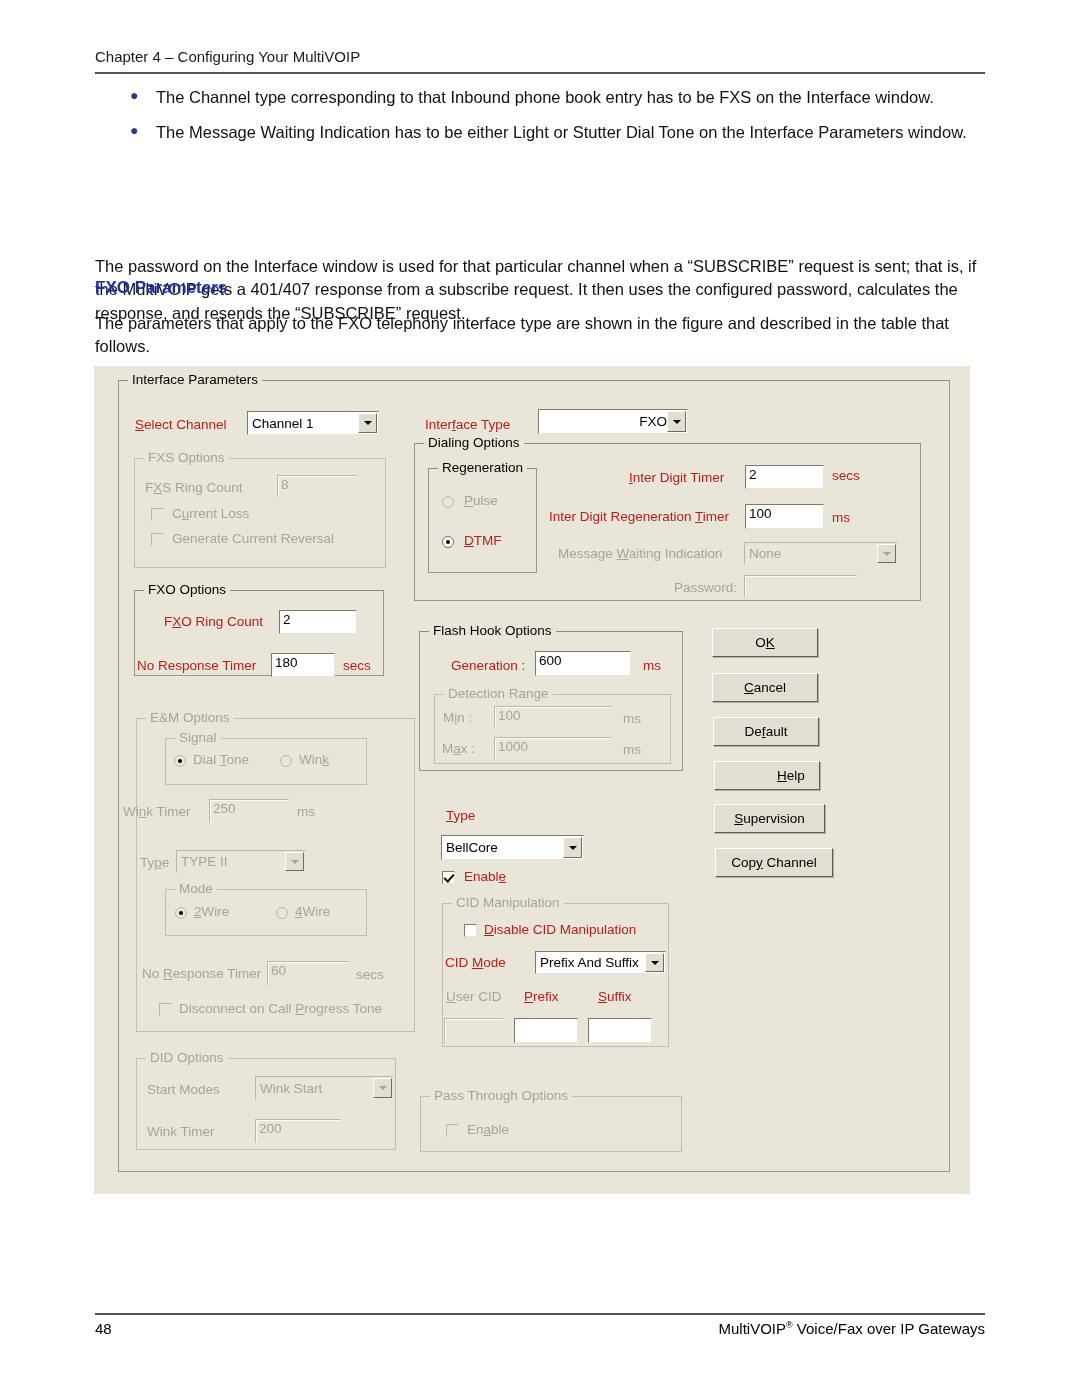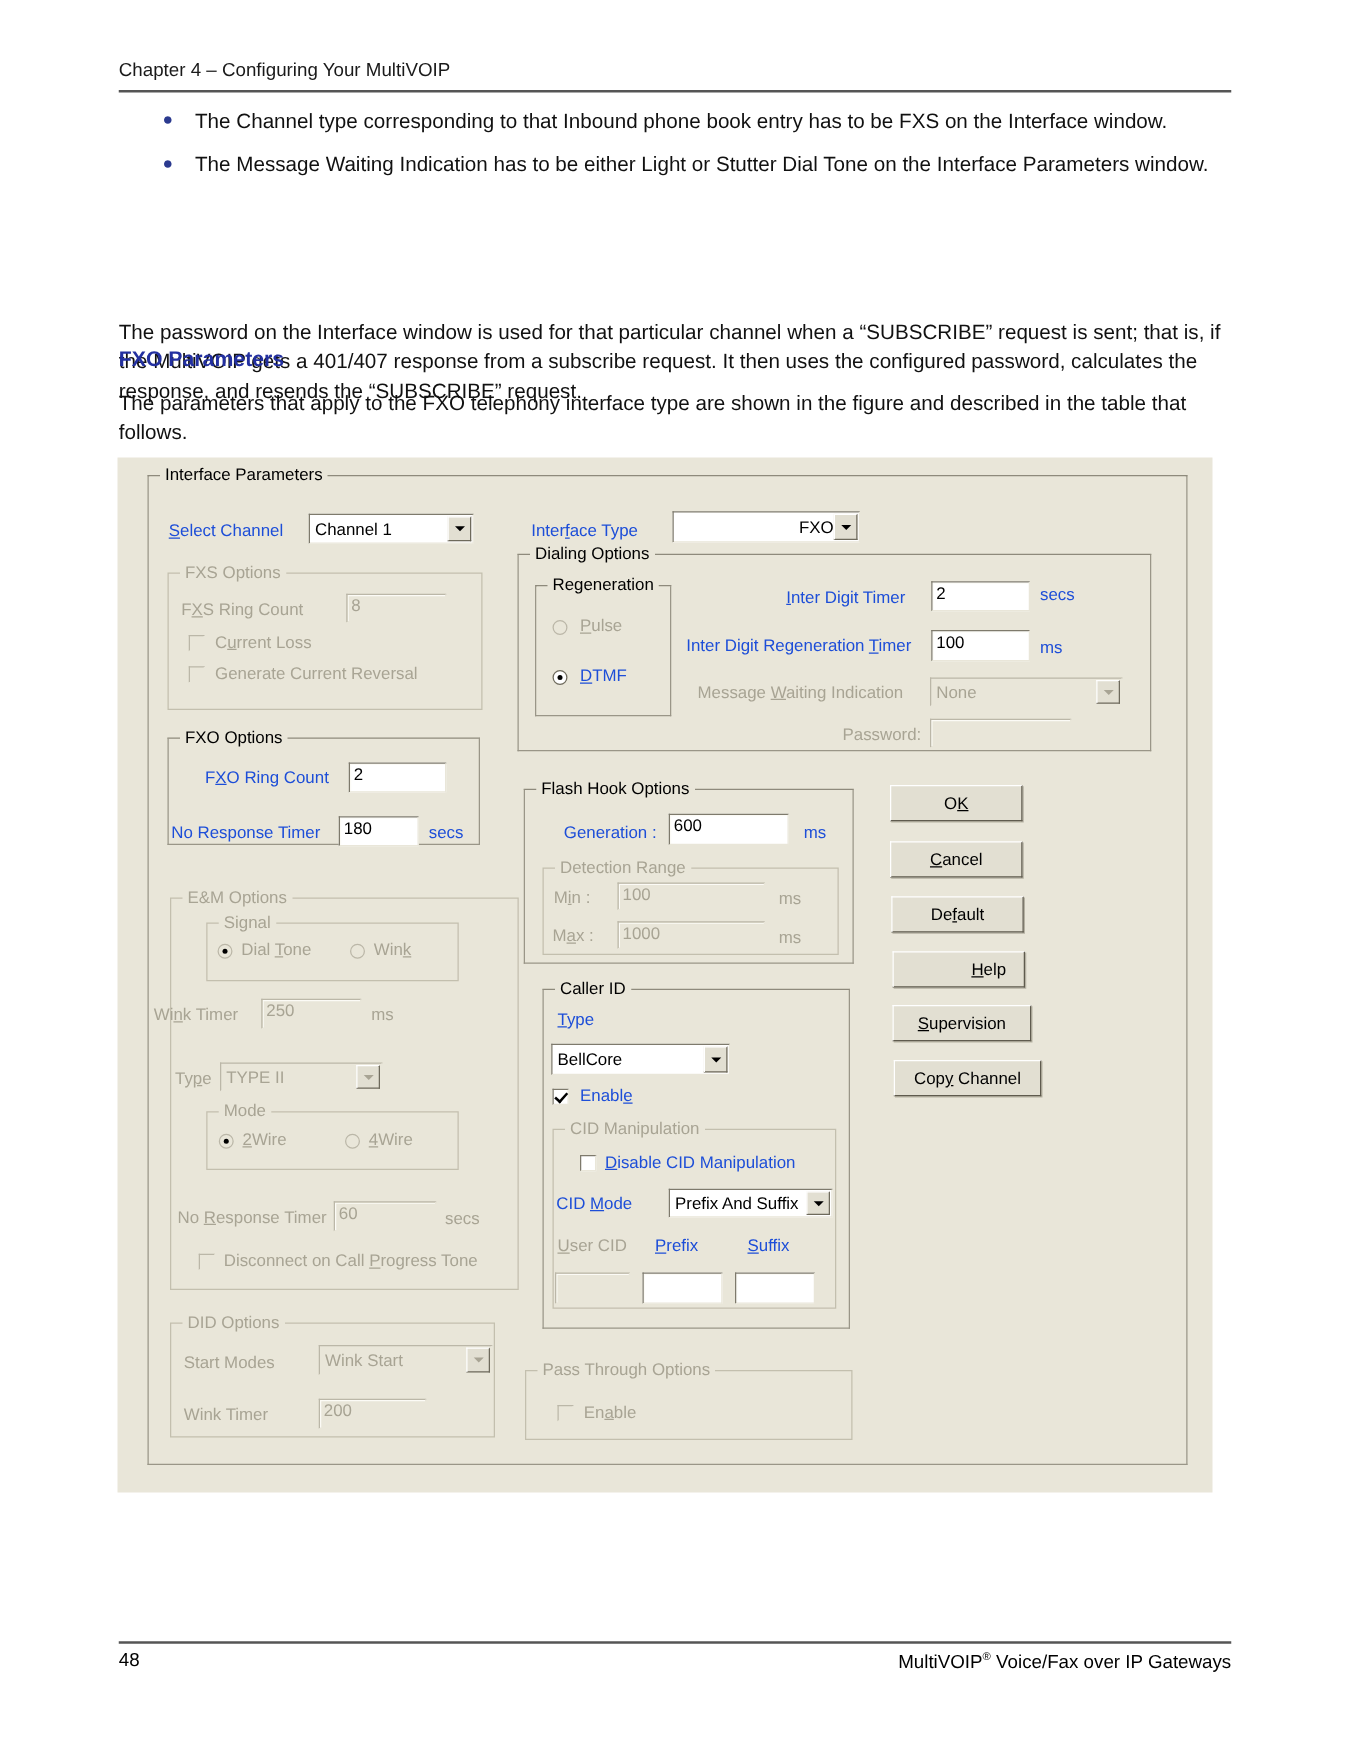--- a/index.html
+++ b/index.html
@@ -60,21 +60,21 @@
     border-top-color:#8e8a7c;
   }
   .grp > .cap{
     position:absolute;top:-9px;left:9px;
     background:#e9e6d9;padding:0 4px;
     font-size:13.5px;white-space:nowrap;color:#000;
   }
   .grp.dis{border-color:#c3bfae;}
   .grp.dis > .cap{color:#a8a494;}
 
-  .lab{position:absolute;font-size:13.5px;color:#1d4ed8;white-space:nowrap;}
+  .lab{position:absolute;font-size:13.5px;color:#b91c1c;white-space:nowrap;}
   .lab.dis{color:#a8a494;}
   .lab u{text-decoration:underline;}
 
   
   .inp{
     position:absolute;background:#ffffff;
     border:1px solid;
     border-color:#7e7a6c #e9e6d9 #e9e6d9 #7e7a6c;
     box-shadow:1px 1px 0 0 #fcfbf6 inset;
     font-size:13.5px;color:#000;
@@ -291,23 +291,20 @@
     <span class="cap">Detection Range</span>
   </div>
   <span class="lab dis" style="left:349px;top:344px;"><span>M</span><u>i</u><span>n :</span></span>
   <div class="inp dis" style="left:400px;top:340px;width:118px;height:22px;">100</div>
   <span class="lab dis" style="left:529px;top:345px;">ms</span>
 
   <span class="lab dis" style="left:348px;top:375px;"><span>M</span><u>a</u><span>x :</span></span>
   <div class="inp dis" style="left:400px;top:371px;width:118px;height:22px;">1000</div>
   <span class="lab dis" style="left:529px;top:376px;">ms</span>
 
-  <div class="grp" style="left:340px;top:425px;width:244px;height:270px;">
-    <span class="cap">Caller ID</span>
-  </div>
   <span class="lab" style="left:352px;top:442px;"><u>T</u><span>ype</span></span>
   <div class="cbo" style="left:347px;top:469px;width:143px;height:25px;">
     <span class="cbotext">BellCore</span>
     <span class="arrowbox">
         <i></i>
       </span>
   </div>
   <div class="chk on" style="left:348px;top:505px;"></div>
   <span class="lab" style="left:370px;top:503px;"><span>Enabl</span><u>e</u></span>
 

